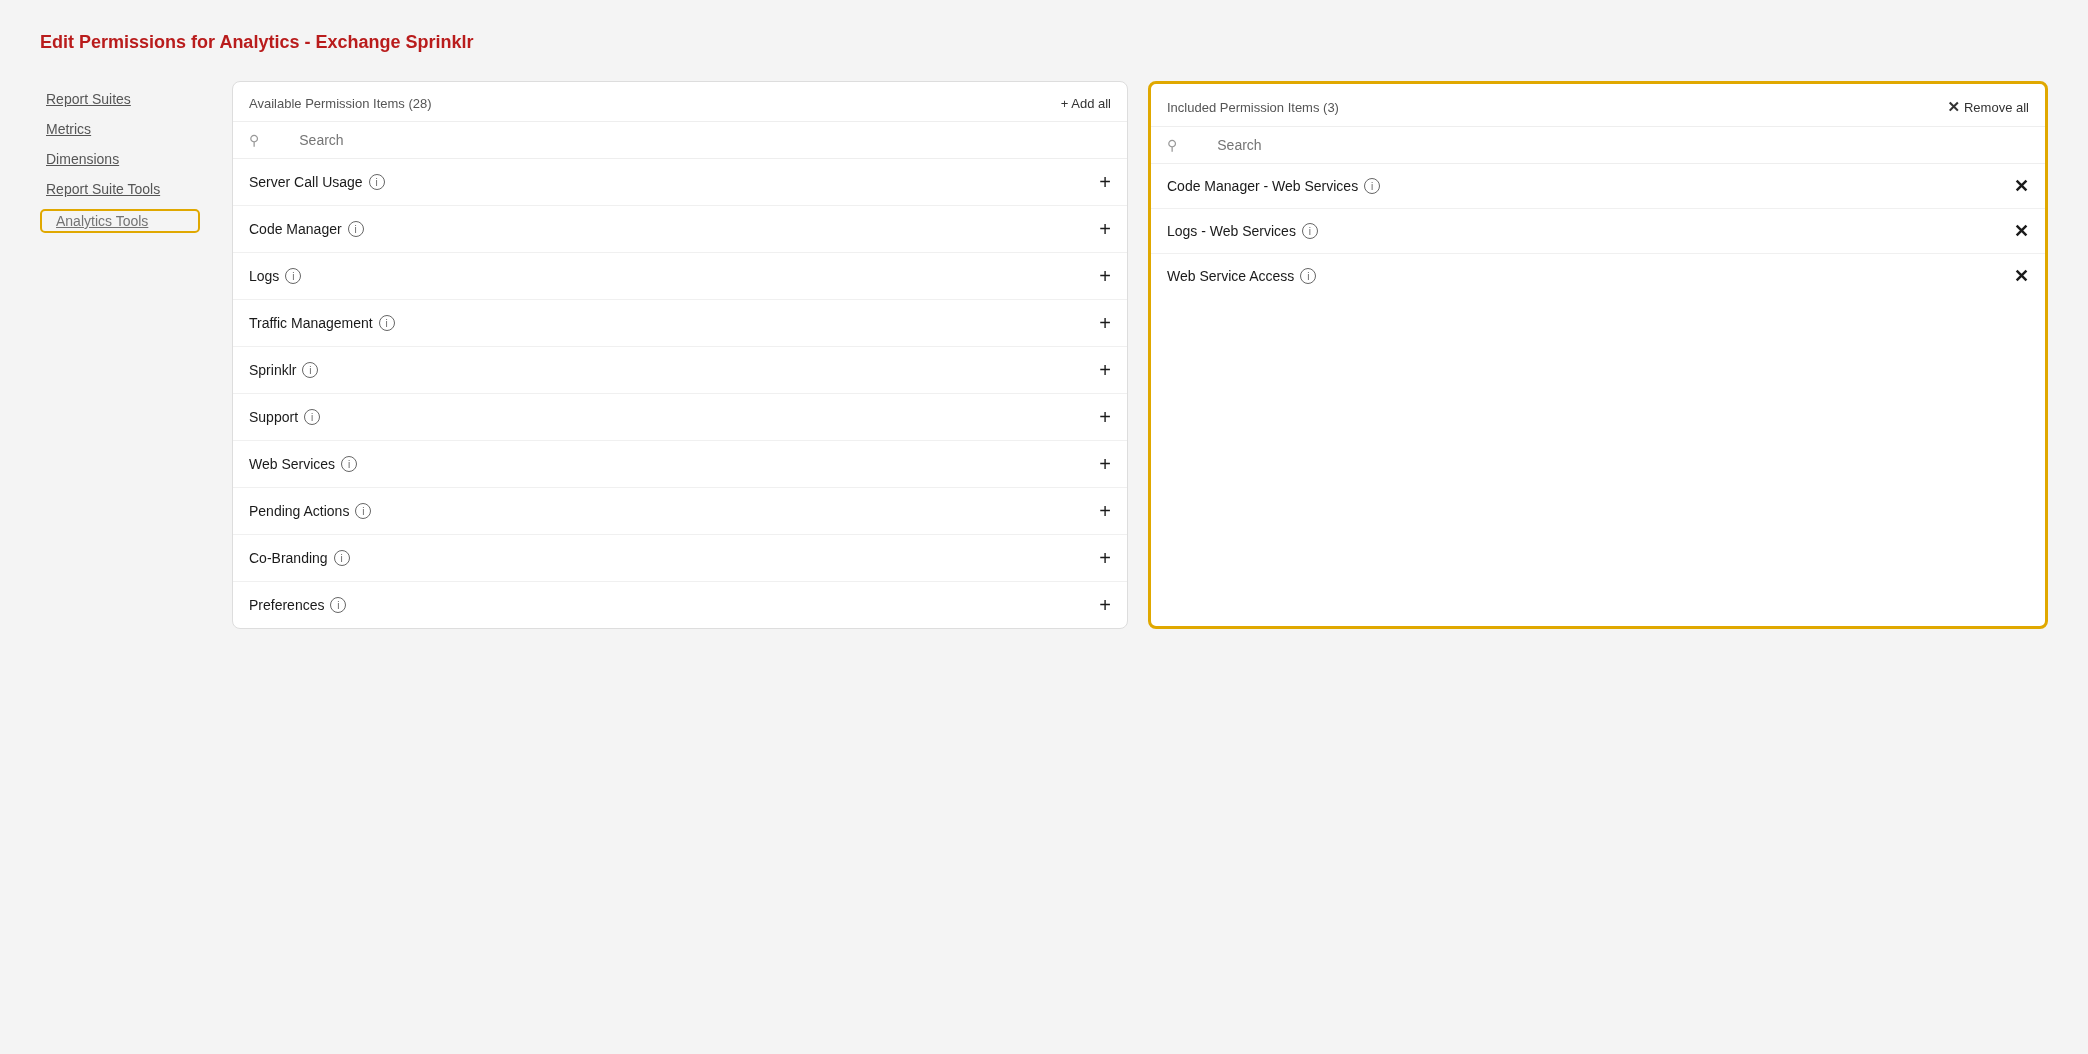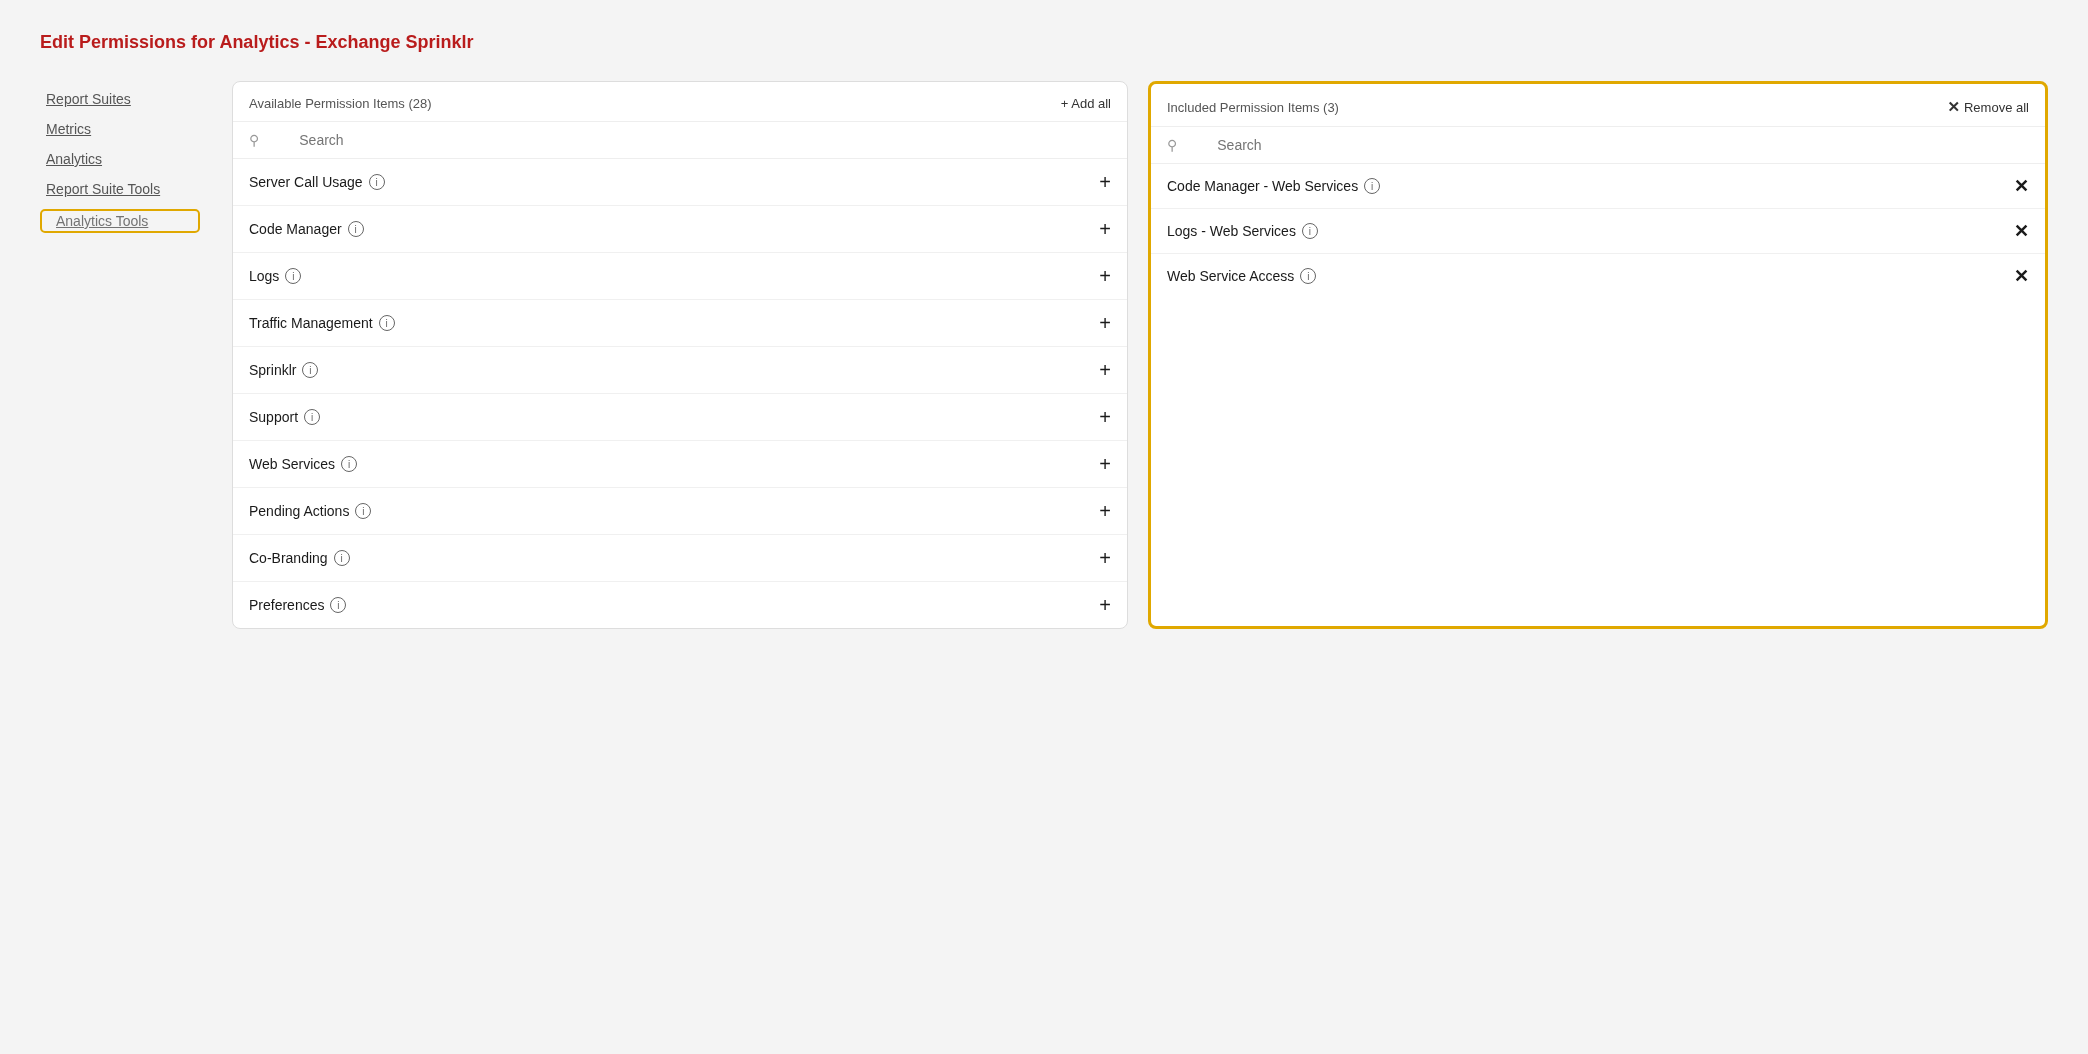--- a/index.html
+++ b/index.html
@@ -159,21 +159,21 @@
 <body>
 
 <h1>Edit Permissions for Analytics - Exchange Sprinklr</h1>
 
 <div class="layout">
 
   <div class="sidebar">
 
   <div class="sidebar-item">Report Suites</div>
       <div class="sidebar-item">Metrics</div>
-      <div class="sidebar-item">Analytics</div>
+      <div class="sidebar-item">Dimensions</div>
       <div class="sidebar-item">Report Suite Tools</div>
       <div class="sidebar-item active">Analytics Tools</div>
     </div>
 
   <div class="panels">
 
     <div class="panel">
       <div class="panel-header">
         <span class="panel-title">Available Permission Items (28)</span>
         <span class="panel-action">+ Add all</span>

